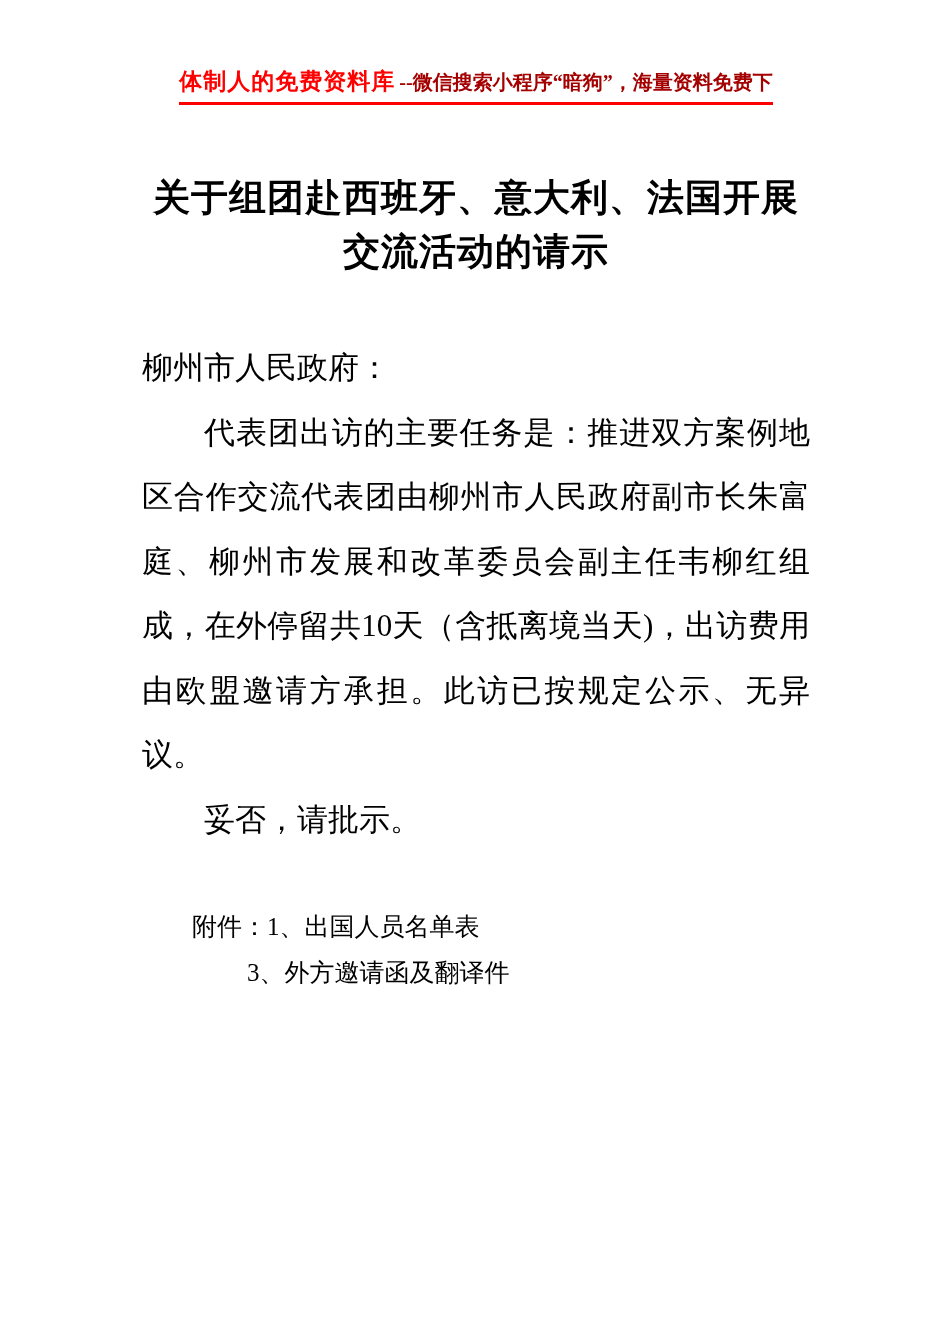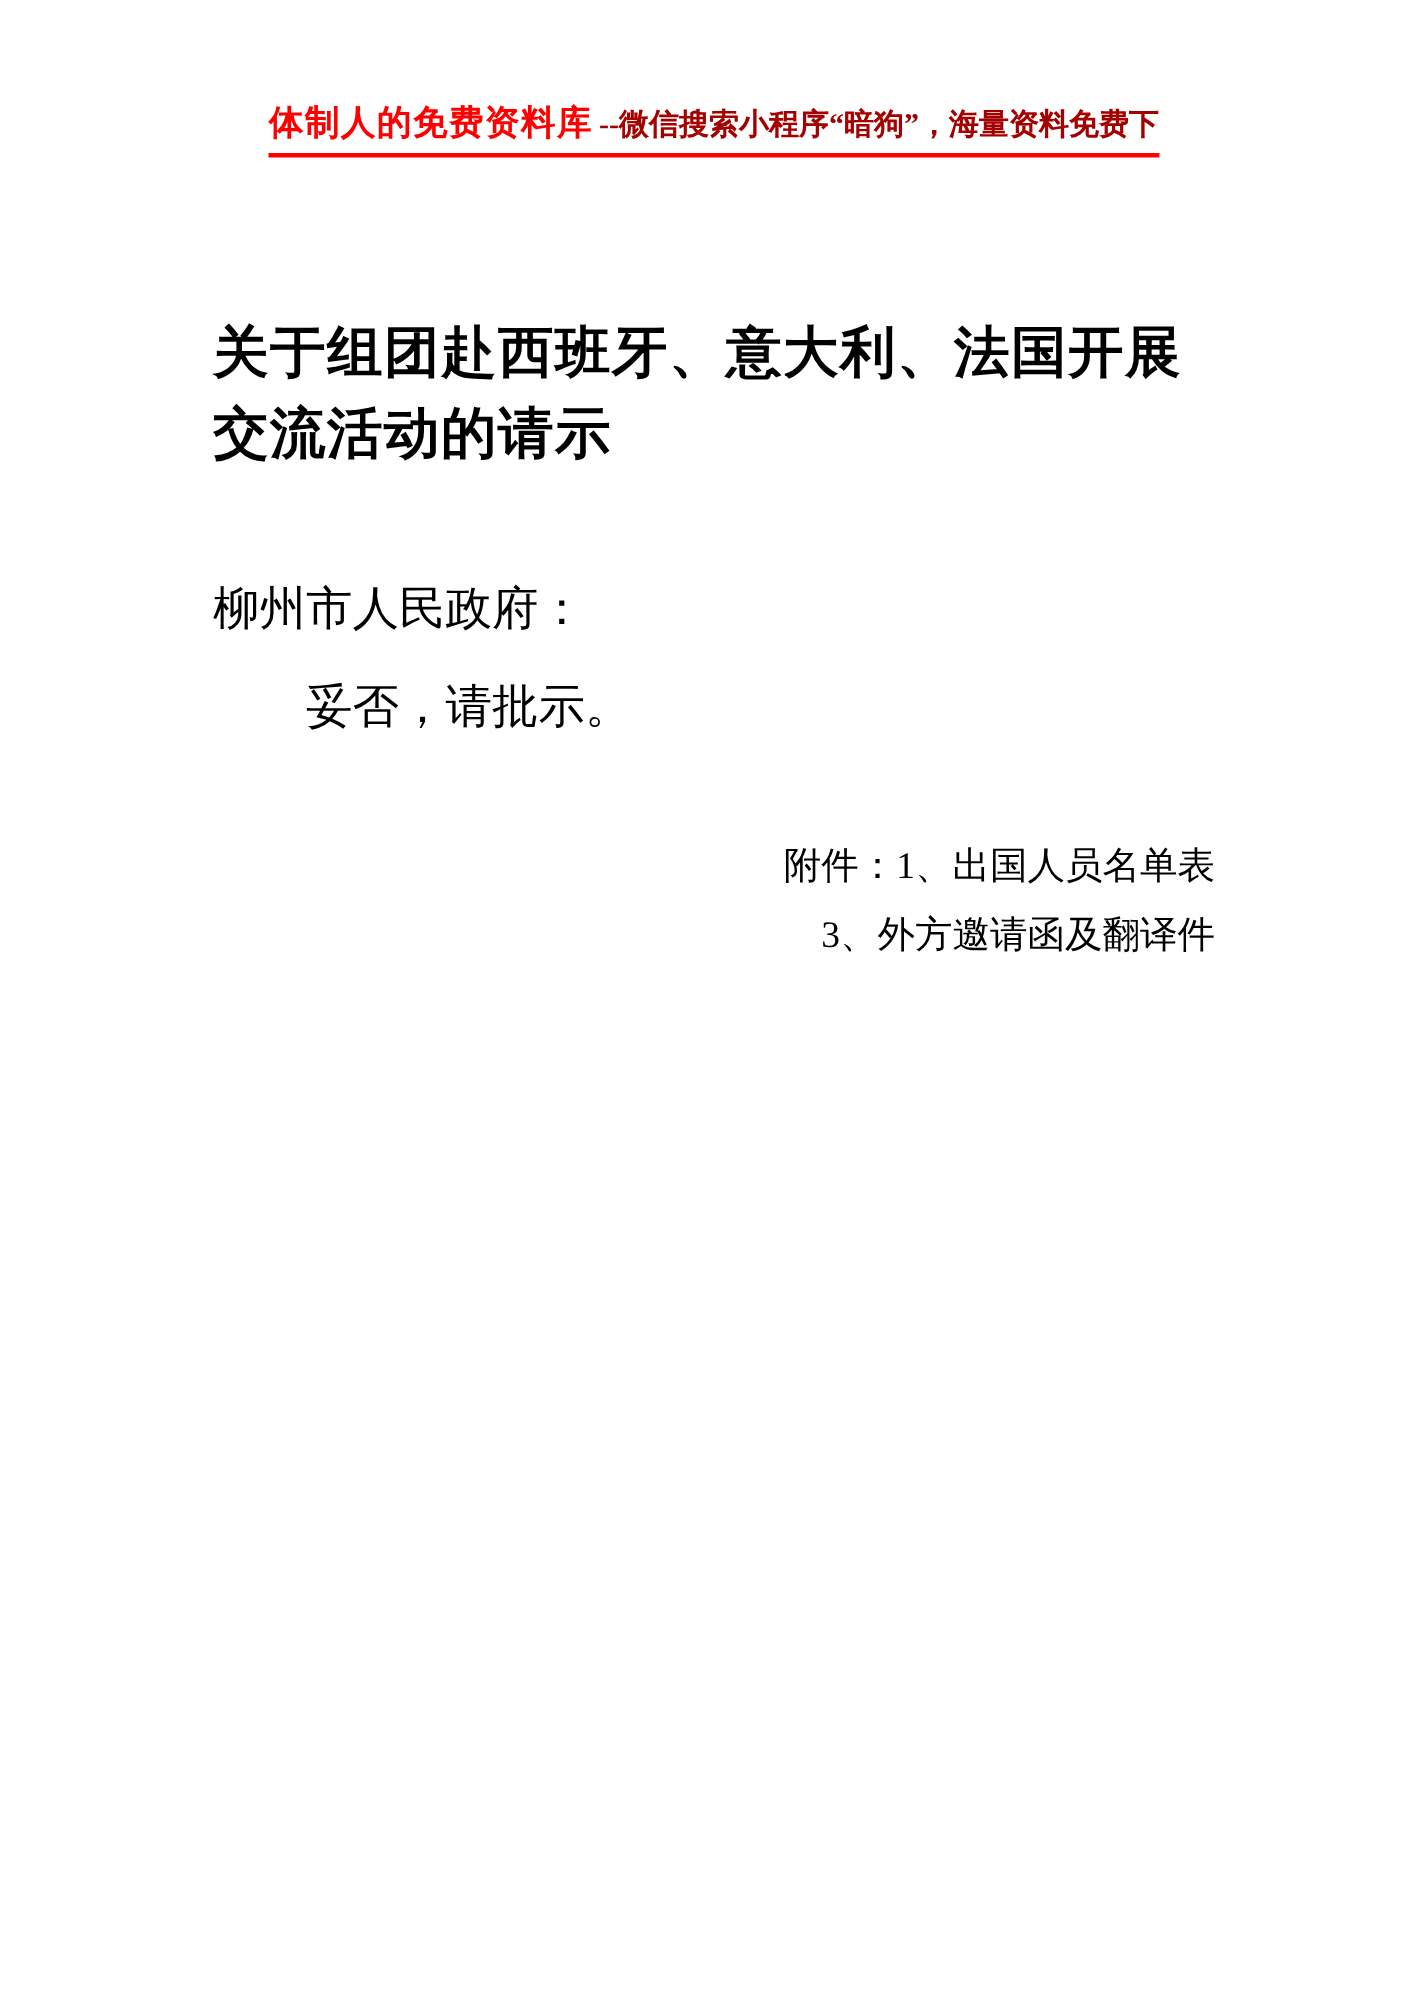--- a/index.html
+++ b/index.html
@@ -31,44 +31,44 @@
     font-weight: bold;
     font-size: 23px;
     letter-spacing: 1px;
   }
   .promo-tagline {
     color: #a40000;
     font-weight: bold;
     font-size: 20px;
   }
   .doc-title {
-    margin-top: 104px;
+    margin-top: 66px;
     font-size: 37px;
     font-weight: bold;
+    text-align: center;
     line-height: 1.45;
     letter-spacing: 1px;
   }
   .doc-body {
     margin-top: 58px;
     font-size: 31px;
     line-height: 2.08;
     text-align: justify;
     text-justify: inter-ideograph;
   }
   .salutation {
     text-indent: 0;
   }
   .body-para {
     text-indent: 2em;
   }
   .attachments {
     margin-top: 52px;
     font-size: 25px;
     line-height: 1.85;
-    text-align: right;
   }
   .attach-line-first {
     margin-left: 2em;
   }
   .attach-line-indent {
     margin-left: 4.2em;
   }
 </style>
 </head>
 <body>
@@ -81,20 +81,21 @@
       <span class="promo-tagline">--微信搜索小程序“暗狗”，海量资料免费下</span>
     </span>
   </div>
 
   <h1 class="doc-title">关于组团赴西班牙、意大利、法国开展交流活动的请示</h1>
 
   <div class="doc-body">
     <p class="salutation">柳州市人民政府：</p>
 
 
+    <p class="body-para">代表团出访的主要任务是：推进双方案例地区合作交流代表团由柳州市人民政府副市长朱富庭、柳州市发展和改革委员会副主任韦柳红组成，在外停留共10天（含抵离境当天)，出访费用由欧盟邀请方承担。此访已按规定公示、无异议。</p>
 
     <p class="body-para">妥否，请批示。</p>
   </div>
 
   <div class="attachments">
     <p class="attach-line-first"><span>附件：</span><span>1、出国人员名单表</span></p>
     <p class="attach-line-indent">3、外方邀请函及翻译件</p>
   </div>
 
 </div>

